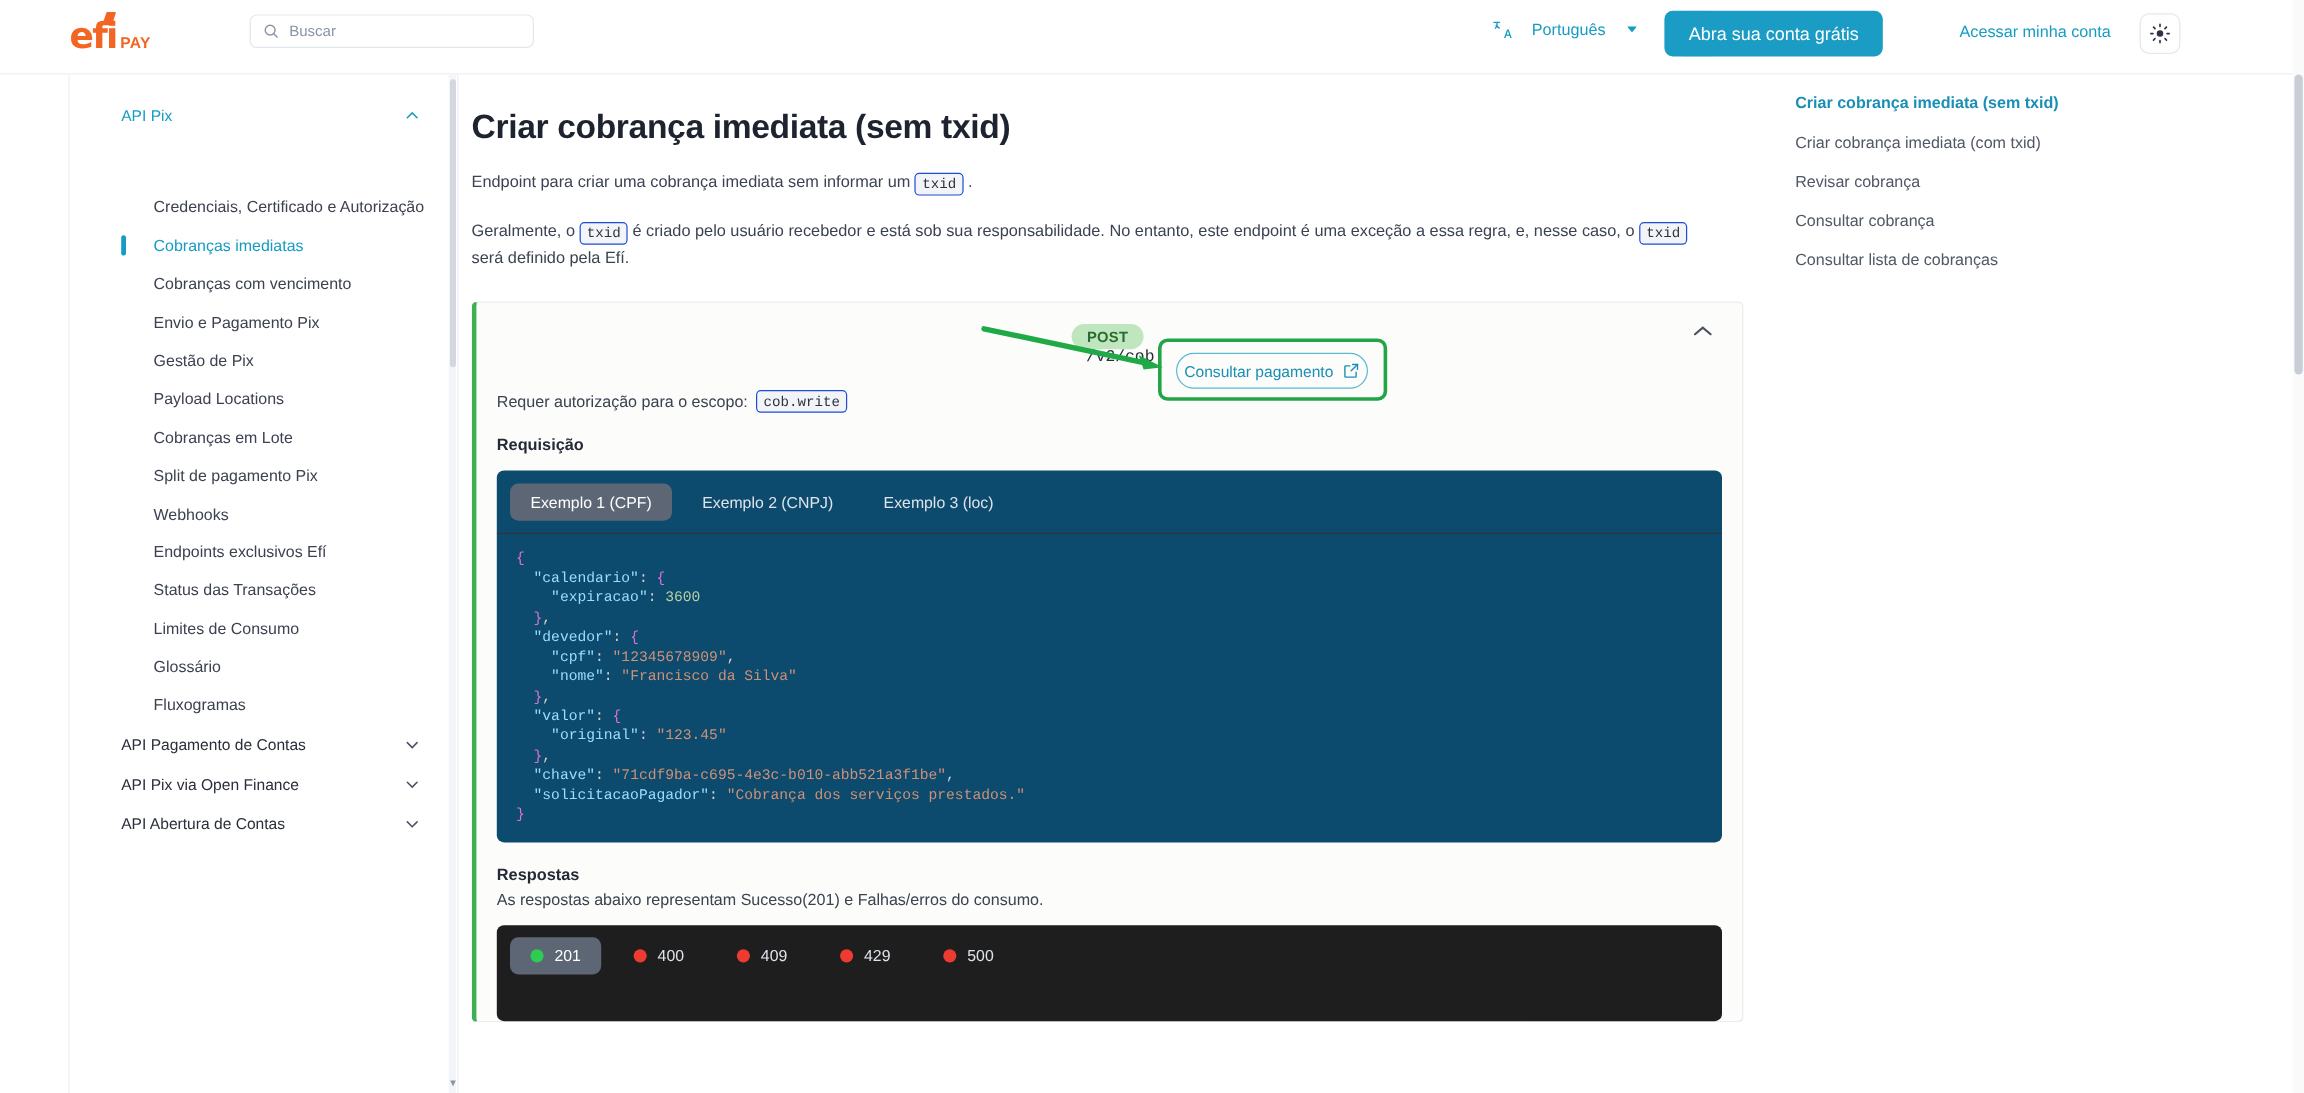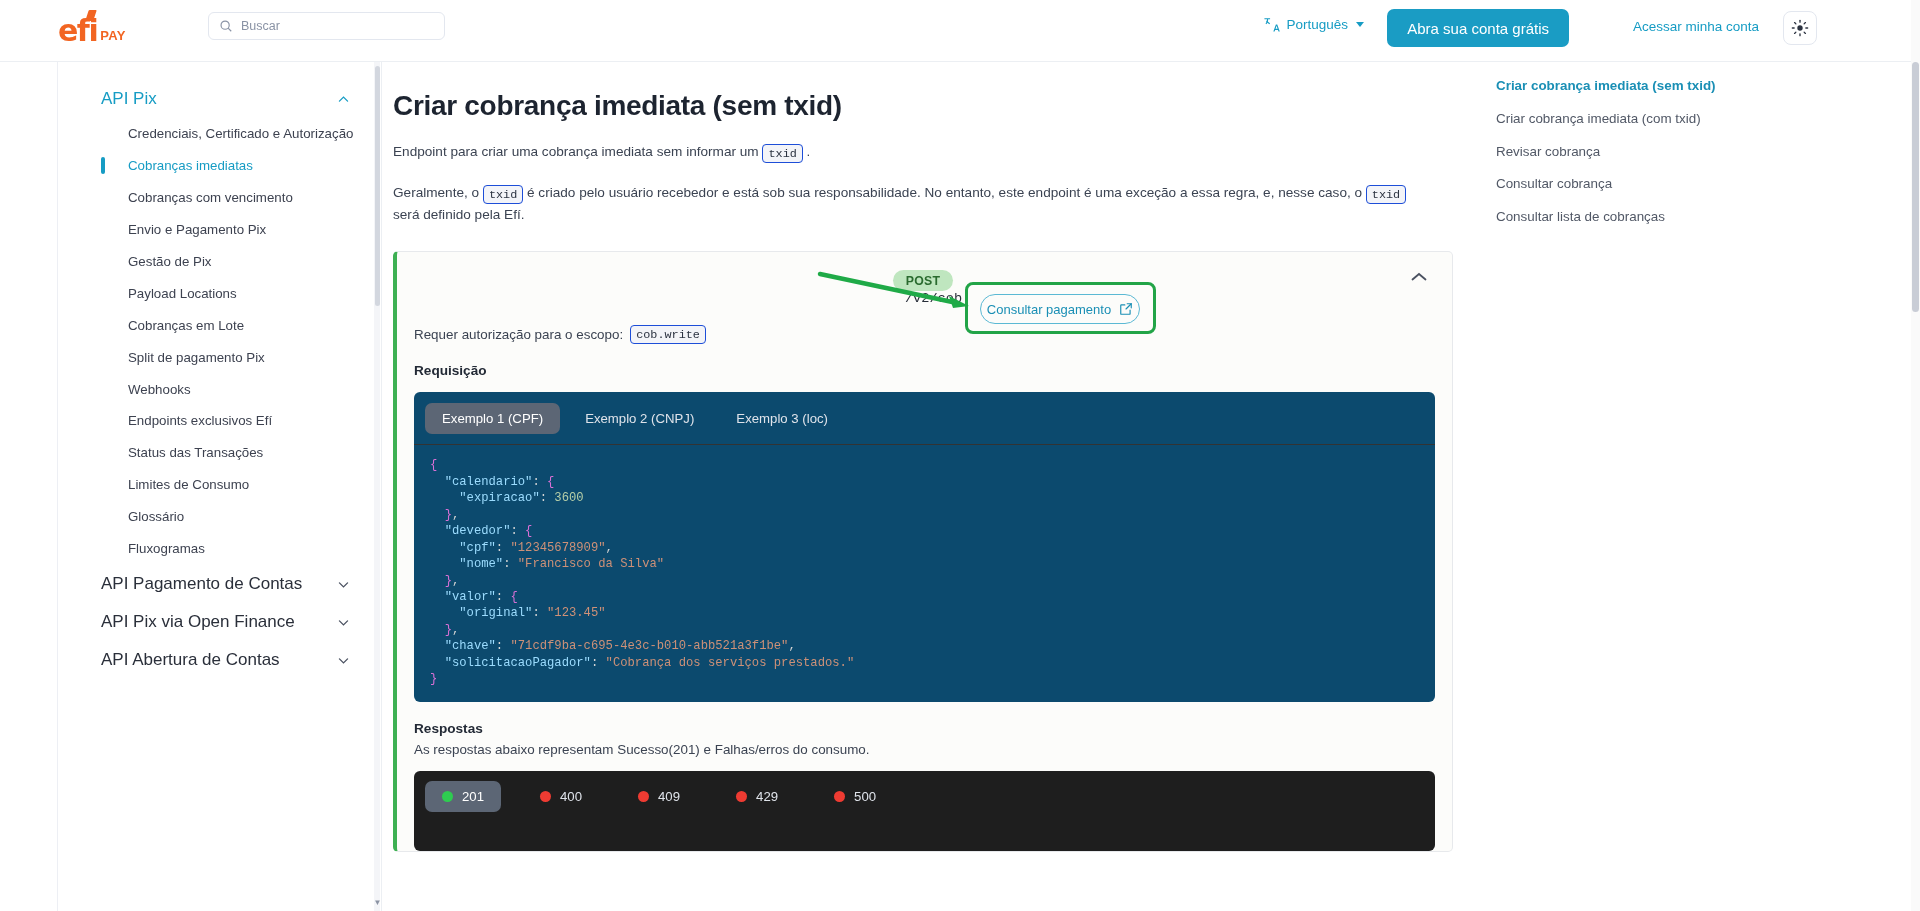--- a/index.html
+++ b/index.html
@@ -49,21 +49,21 @@
   .search-icon { width: 14px; height: 14px; flex: none; margin-right: 8px; }
   .search-input {
     border: none; outline: none; background: transparent;
     font-family: "Liberation Sans", sans-serif;
     font-size: 12.5px; color: #6d28d9; width: 100%;
   }
   .search-input::placeholder { color: #8a93a5; }
 
   .lang-select {
     position: absolute; right: 556px; top: 16px;
-    display: flex; align-items: center; gap: 6px;
+    display: flex; align-items: center; gap: 16px;
     color: #169cc4; font-size: 13.5px; cursor: pointer;
   }
   .translate-icon { width: 17px; height: 17px; }
   .caret { width: 0; height: 0; border-left: 4.5px solid transparent;
     border-right: 4.5px solid transparent; border-top: 5px solid #169cc4; margin-left: 2px;}
 
   .discord-btn {
     position: absolute; right: 486px; top: 9px;
     width: 38px; height: 38px; border: 1px solid #dfe4ec; border-radius: 9px;
     background: #fff; display: flex; align-items: center; justify-content: center;
@@ -111,25 +111,25 @@
 
   .side-divider {
     position: absolute; left: 57px; top: 0; width: 1px; height: 849px;
     background: #edeff4;
   }
 
   .sec-head {
     display: flex; align-items: center; justify-content: space-between;
     padding: 9px 30px 9px 101px; cursor: pointer;
   }
-  .sec-head .t { font-size: 17px; color: #2a2f3a; }
+  .sec-head .t { font-size: 13px; color: #2a2f3a; }
   .sec-head.active .t { color: #169cc4; }
   .chev { width: 13px; height: 13px; flex: none; }
 
-  .side-list { position: relative; }
+  .side-list { position: relative; margin-top: 44px; }
   .side-item {
     position: relative;
     padding: 7px 22px 7px 128px;
     font-size: 13.3px; line-height: 1.35; color: #3d4250;
     cursor: pointer;
   }
   .side-item.sel { color: #169cc4; }
   .side-item.sel::before {
     content: ""; position: absolute; left: 101px; top: 7px;
     width: 3.5px; height: 17px; background: #169cc4; border-radius: 2px;
@@ -244,21 +244,21 @@
   .n { color: #b5cea8; }
   .p { color: #d4d4d4; }
   .br { color: #da70d6; }
 
   
   .resp-block {
     margin: 14px 17px 0 17px;
     background: #1e1e1e; border-radius: 6px; overflow: hidden;
     min-height: 80px;
   }
-  .resp-tabs { display: flex; align-items: center; gap: 22px; padding: 10px 11px; }
+  .resp-tabs { display: flex; align-items: center; gap: 10px; padding: 10px 11px; }
   .resp-tab {
     display: flex; align-items: center; gap: 9px;
     font-size: 13.2px; color: #dfe3ea; padding: 8px 17px;
     border-radius: 7px; cursor: pointer;
   }
   .resp-tab.active { background: #5c6675; color: #fff; }
   .dot { width: 11px; height: 11px; border-radius: 50%; flex: none; }
 
   
   .toc {

